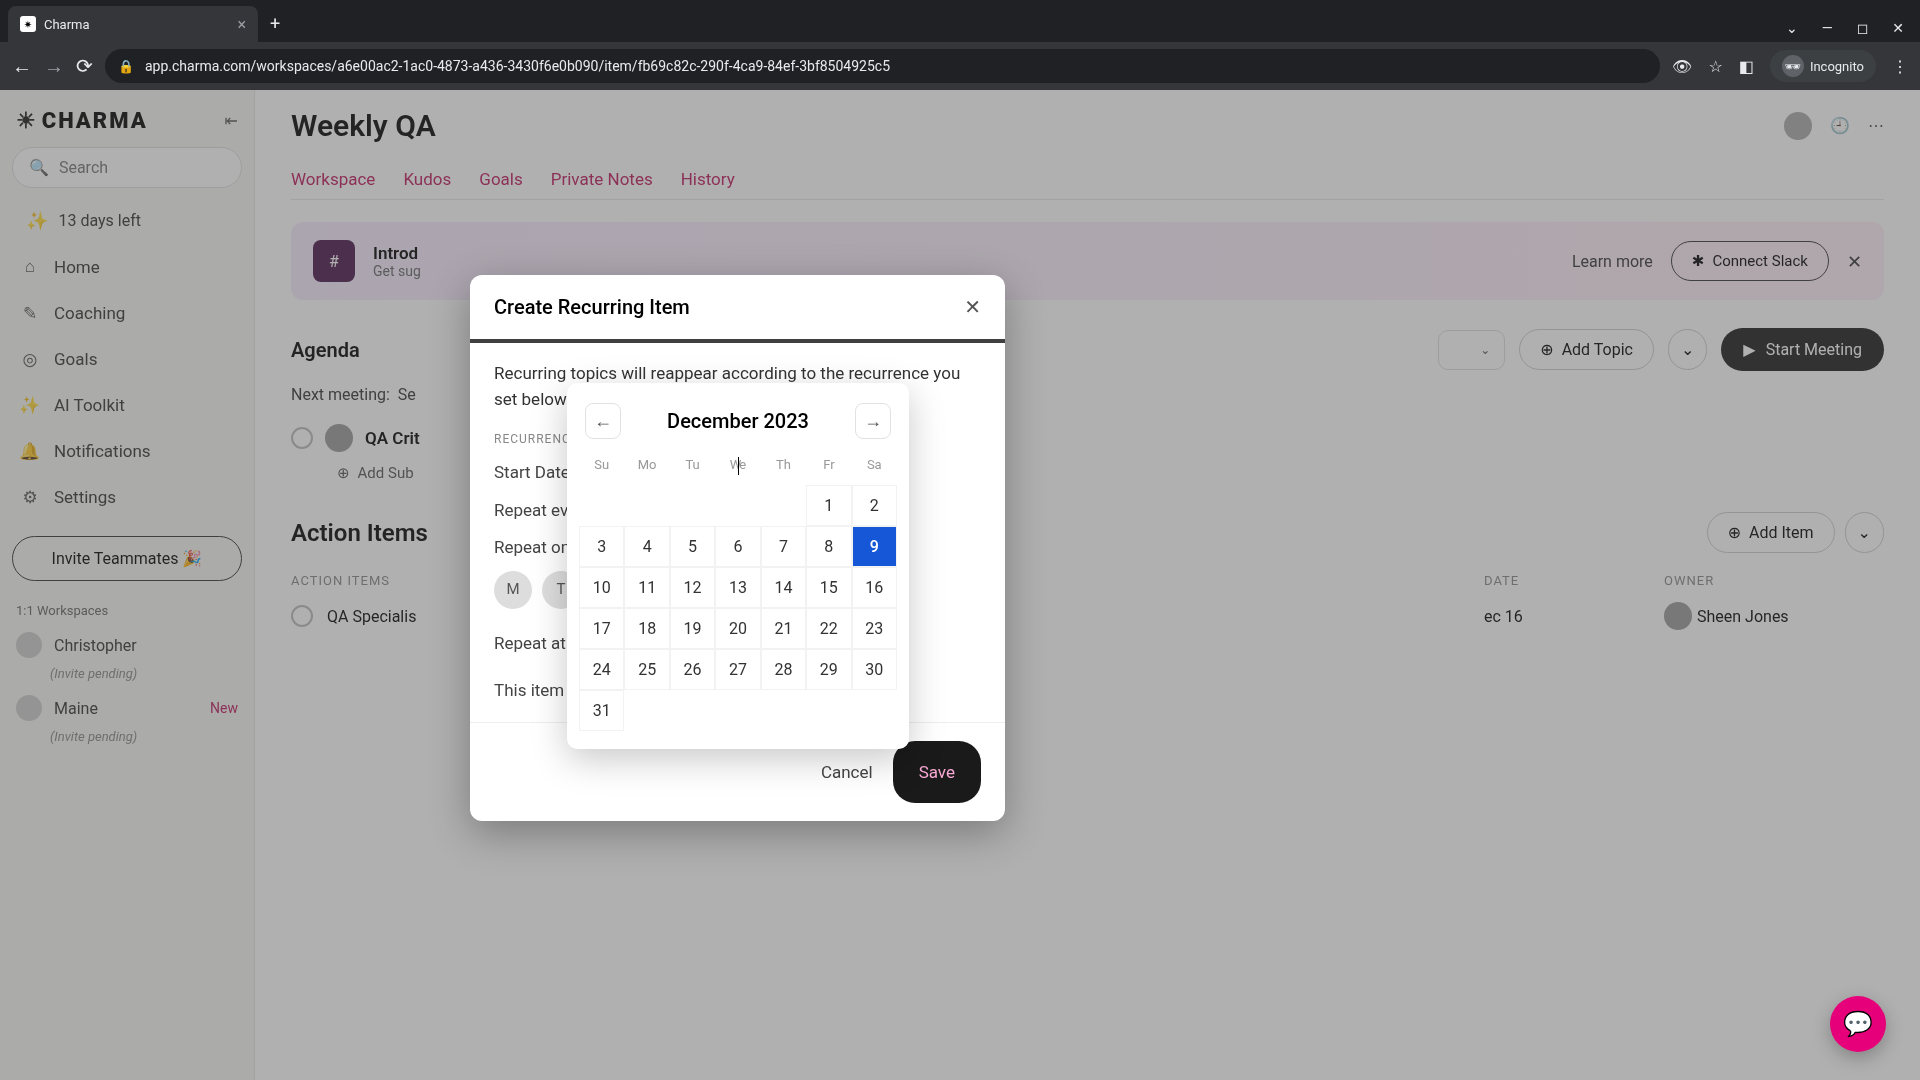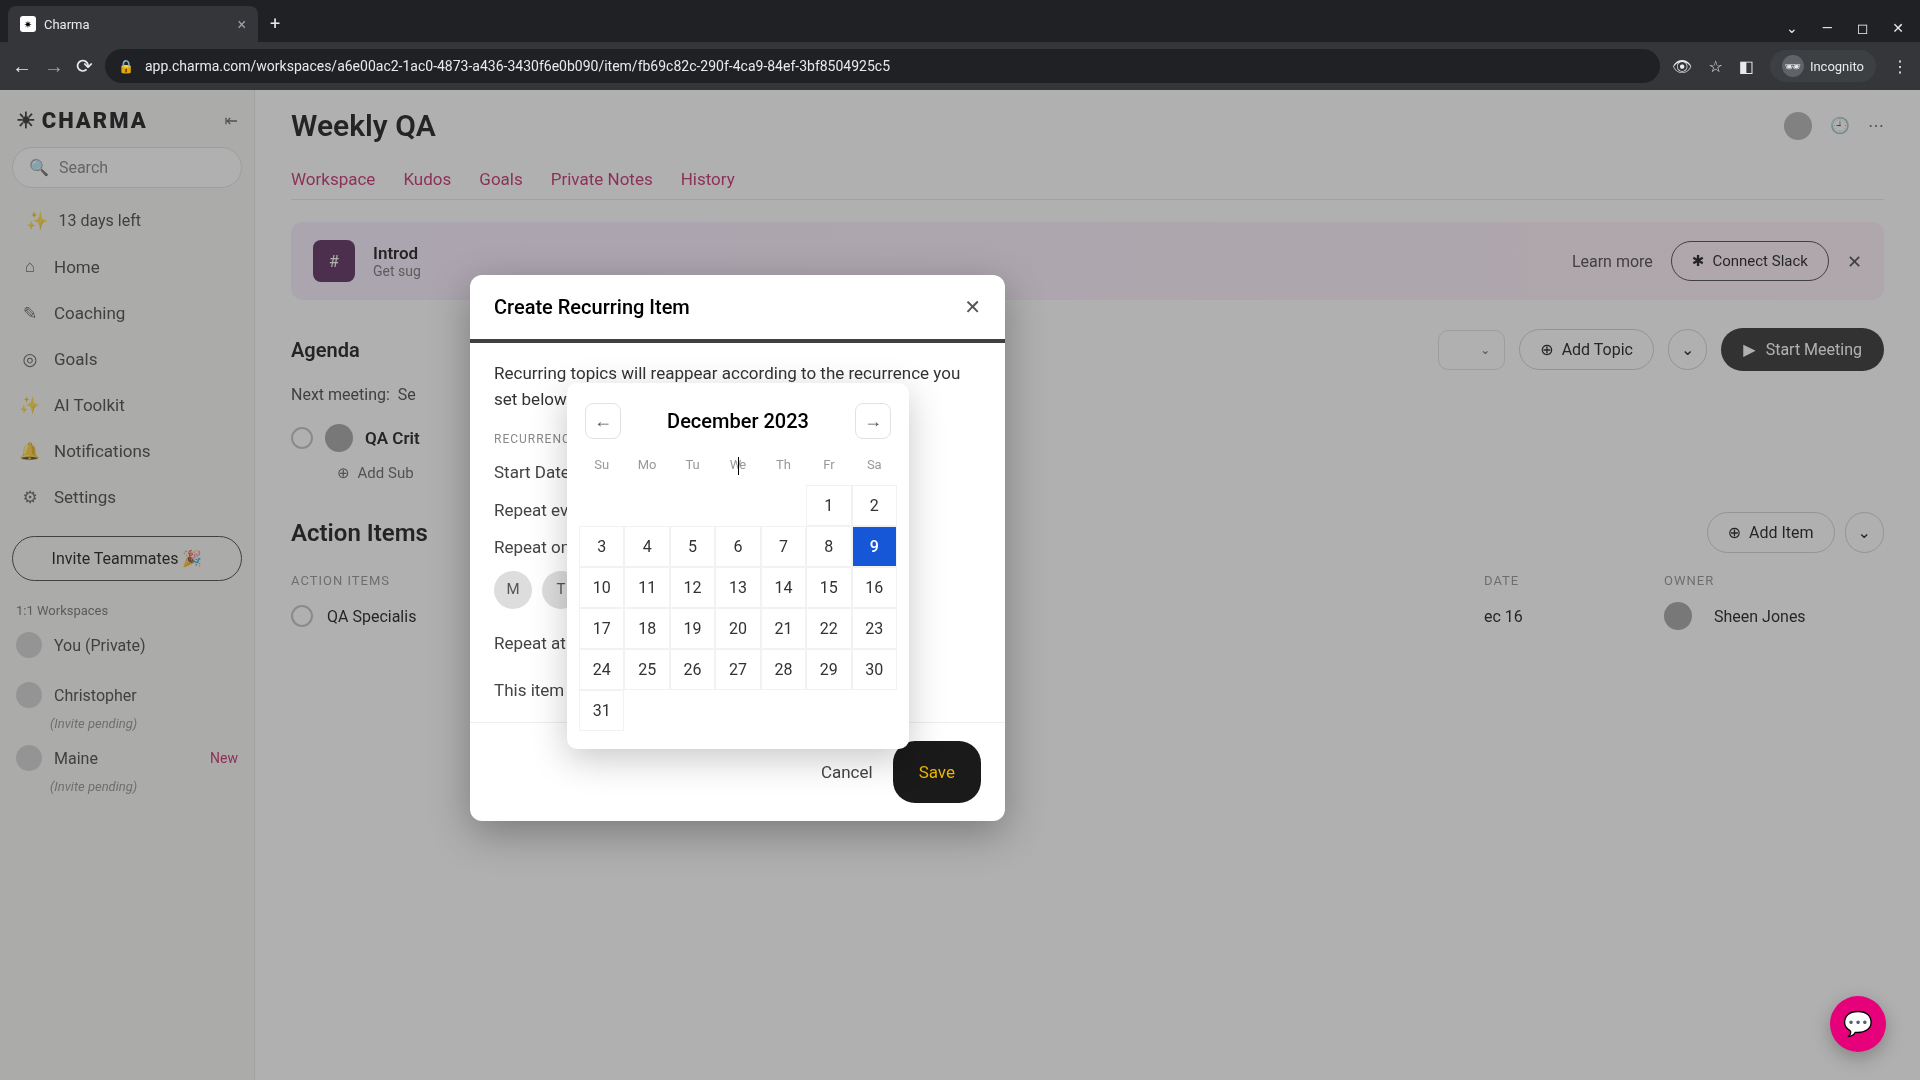--- a/index.html
+++ b/index.html
@@ -78,37 +78,37 @@
 .topic-avatar { width:28px; height:28px; border-radius:50%; background:#999; }
 .topic-title { font-weight:600; font-size:17px; }
 .add-sub { margin-top:12px; margin-left:46px; display:flex; gap:8px; color:#555; font-size:15px; cursor:pointer; }
 
 .ai-section { margin-top:30px; display:flex; justify-content:space-between; align-items:center; }
 .ai-title { font-size:24px; font-weight:600; }
 
 .table-headers { margin-top:20px; display:grid; grid-template-columns: 1fr 180px 220px; font-size:13px; color:#888; letter-spacing:1px; }
 .ai-row { margin-top:14px; display:grid; grid-template-columns: 1fr 180px 220px; align-items:center; font-size:16px; }
 .ai-cell-first { display:flex; align-items:center; gap:14px; }
-.owner-cell { display:flex; align-items:center; gap:22px; }
+.owner-cell { display:flex; align-items:center; gap:5px; }
 .owner-avatar { width:28px; height:28px; border-radius:50%; background:#999; }
 
 
 .modal-backdrop { position:absolute; inset:0; background:rgba(80,80,80,0.45); z-index:6; }
 .modal { position:absolute; left:470px; top:185px; width:535px; background:#fff; border-radius:12px; box-shadow:0 12px 40px rgba(0,0,0,0.3); z-index:7; }
 .modal-header { padding:20px 24px; border-bottom:4px solid #404040; display:flex; justify-content:space-between; align-items:center; }
 .modal-title { font-size:20px; font-weight:500; }
 .modal-close { font-size:20px; cursor:pointer; color:#555; }
 .modal-body { padding:18px 24px; font-size:17px; color:#333; line-height:1.5; }
 .modal-label { font-size:12px; color:#888; letter-spacing:1px; margin-top:18px; }
 .modal-field-row { margin-top:12px; font-size:17px; color:#444; }
 .day-chips { display:flex; gap:10px; margin-top:10px; }
 .day-chip { width:38px; height:38px; border-radius:50%; background:#ddd; display:flex; align-items:center; justify-content:center; font-size:15px; color:#555; }
 .modal-footer { padding:18px 24px; border-top:1px solid #eee; display:flex; justify-content:flex-end; gap:20px; align-items:center; }
 .cancel-btn { font-size:17px; color:#444; cursor:pointer; }
-.save-btn { background:#1a1a1a; color:#eab308; border-radius:22px; padding:21px 26px; font-size:17px; cursor:pointer; }
+.save-btn { background:#1a1a1a; color:#f9a8d4; border-radius:22px; padding:21px 26px; font-size:17px; cursor:pointer; }
 
 
 .datepicker { position:absolute; left:567px; top:293px; width:342px; background:#fff; border-radius:10px; box-shadow:0 10px 36px rgba(0,0,0,0.22); z-index:8; padding:14px 12px 18px; }
 .dp-head { display:flex; justify-content:space-between; align-items:center; padding:6px 6px 12px; }
 .dp-arrow { width:36px; height:36px; border:1px solid #e2e2e2; border-radius:8px; display:flex; align-items:center; justify-content:center; cursor:pointer; color:#555; font-size:18px; }
 .dp-month { font-size:20px; font-weight:500; }
 .dp-grid { display:grid; grid-template-columns: repeat(7, 1fr); text-align:center; }
 .dp-dow { font-size:13px; color:#999; padding:6px 0 10px; }
 .dp-cell { font-size:16px; color:#333; padding:10px 0; border:1px solid #f2f2f2; cursor:pointer; }
 .dp-cell.empty { border:none; }
@@ -198,24 +198,20 @@
       </div>
     <div class="nav-item">
         <span class="nav-icon">⚙</span>
         <span>Settings</span>
       </div>
 
     <div class="invite-btn">Invite Teammates 🎉</div>
 
     <div class="ws-header">1:1 Workspaces</div>
 
-    <div class="ws-item">
-      <span class="ws-avatar"></span>
-      <span>You (Private)</span>
-    </div>
     <div class="ws-item">
       <span class="ws-avatar"></span>
       <span>Christopher</span>
     </div>
     <div class="ws-sub">(Invite pending)</div>
     <div class="ws-item">
       <span class="ws-avatar"></span>
       <span>Maine</span>
       <span class="new-badge">New</span>
     </div>

